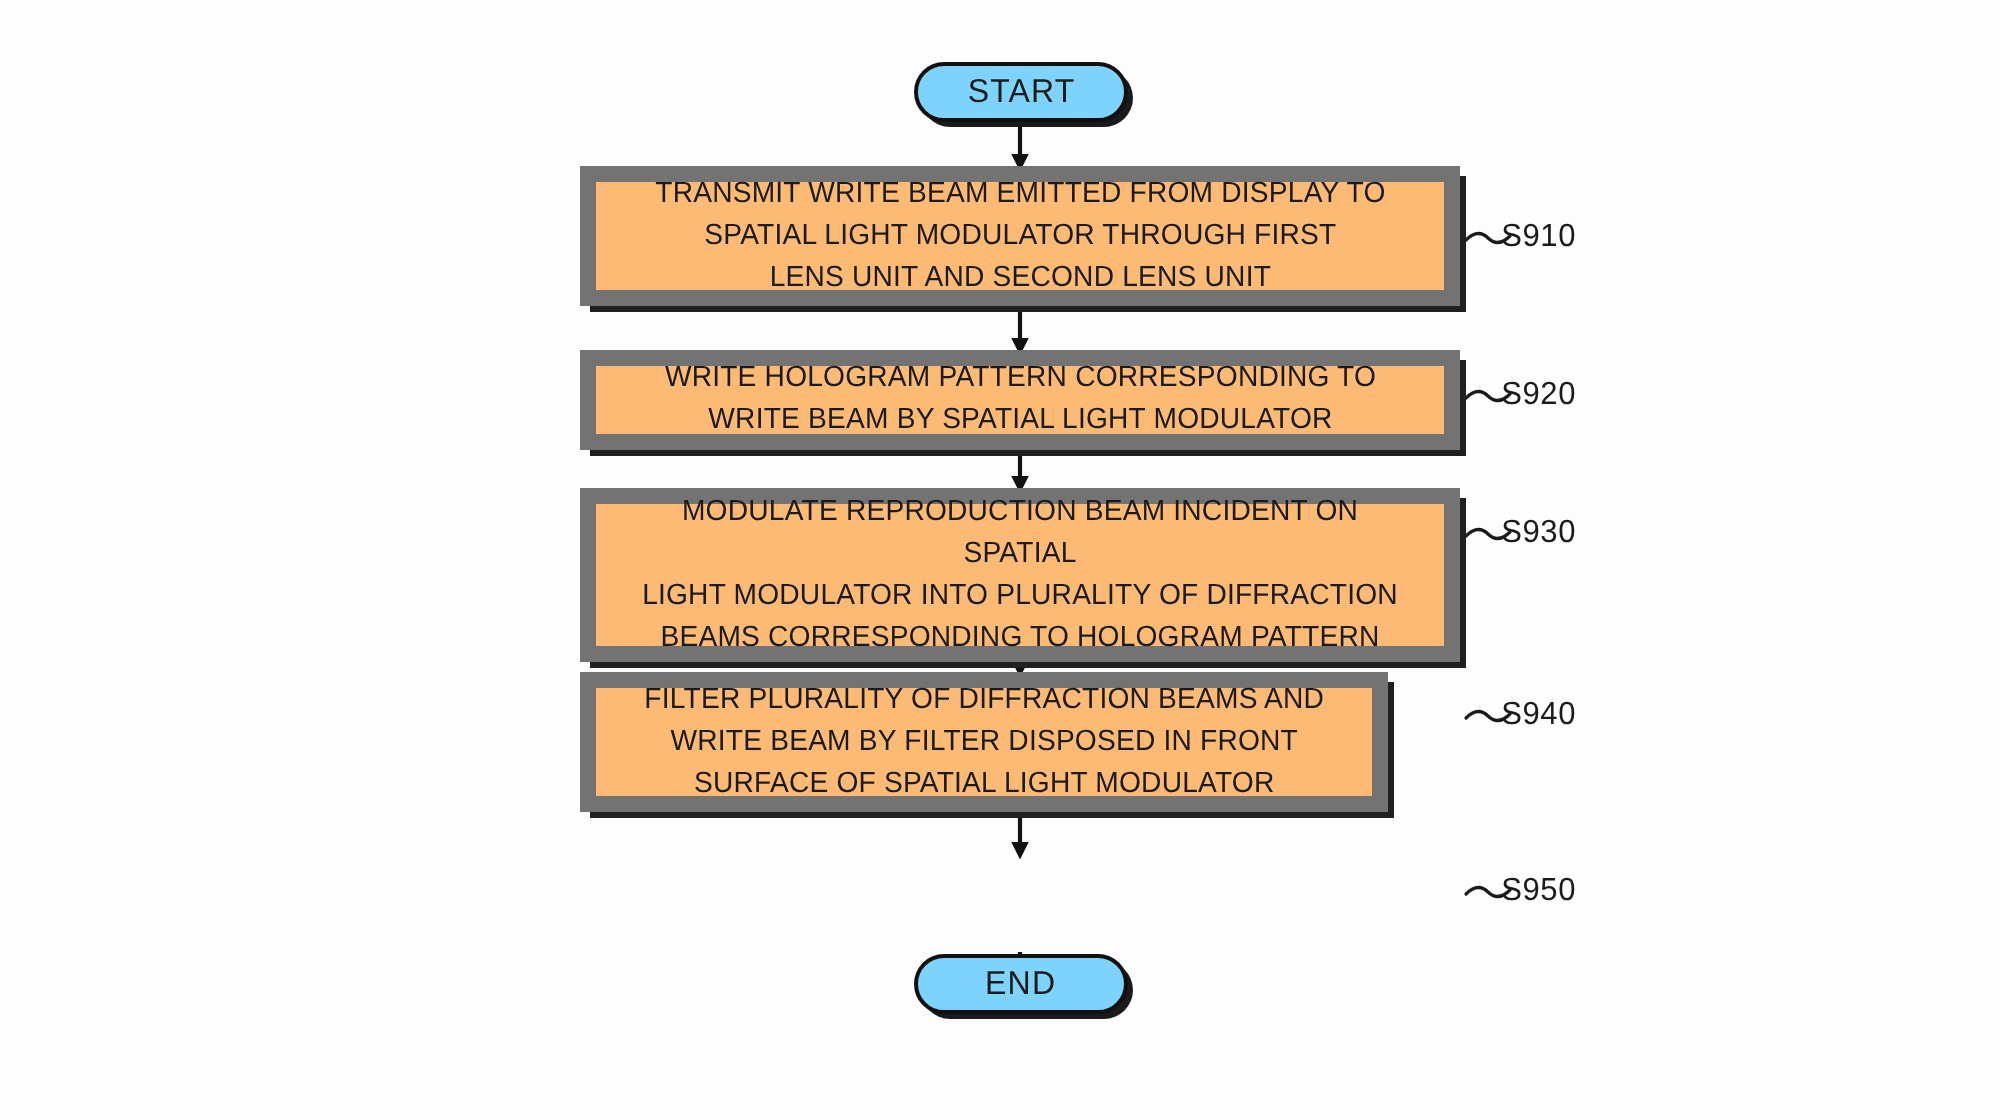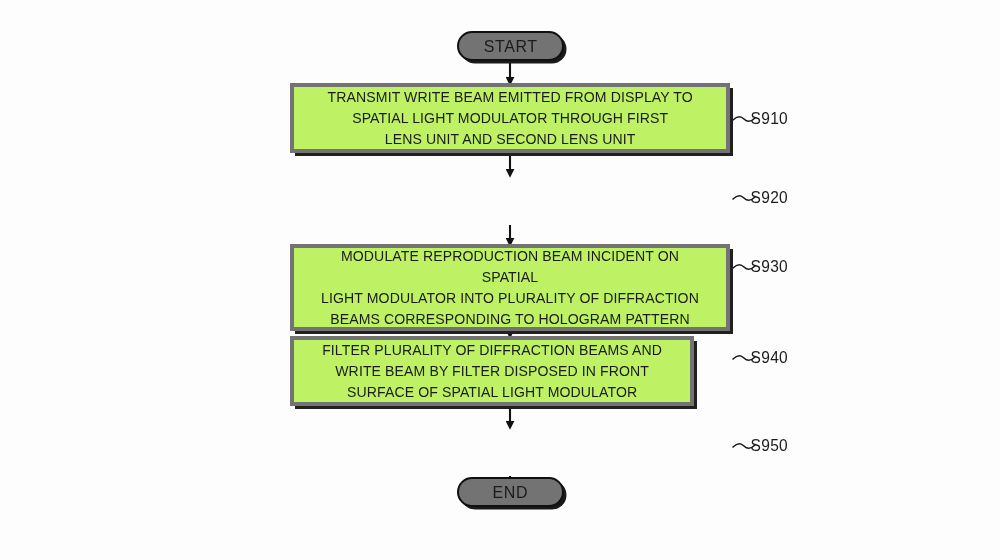--- a/index.html
+++ b/index.html
@@ -23,40 +23,40 @@
     left: 0;
     top: 0;
   }
 
   
   .terminator {
     position: absolute;
     box-sizing: border-box;
     border: 2px solid #101010;
     border-radius: 999px;
-    background: #737373;
+    background: #7dd3fc;
     display: flex;
     align-items: center;
     justify-content: center;
     box-shadow: 3px 3px 0 -0.5px #1a1a1a;
   }
   .terminator .term-label {
     font-size: 16.5px;
     letter-spacing: 0.6px;
     color: #1b1b1b;
     white-space: nowrap;
     transform: scaleX(0.97);
   }
 
   
   .process-box {
     position: absolute;
     box-sizing: border-box;
-    border: 4px solid #737373;
-    background: #bef264;
+    border: 8px solid #737373;
+    background: #fdba74;
     display: flex;
     align-items: center;
     justify-content: center;
     box-shadow: 4px 4px 0 -1px #202020;
   }
   .process-text {
     text-align: center;
     font-size: 14.6px;
     line-height: 21px;
     color: #1b1b1b;
@@ -110,20 +110,24 @@
     <span class="term-label">START</span>
   </div>
 
   <div class="process-box" style="left:290px; top:83px; width:440px; height:70px;">
     <div class="process-text">TRANSMIT WRITE BEAM EMITTED FROM DISPLAY TO
 SPATIAL LIGHT MODULATOR THROUGH FIRST
 LENS UNIT AND SECOND LENS UNIT</div>
   </div>
   <div class="step-ref" style="left:750px; top:110px;">S910</div>
 
+  <div class="process-box" style="left:290px; top:175px; width:440px; height:50px;">
+    <div class="process-text">WRITE HOLOGRAM PATTERN CORRESPONDING TO
+WRITE BEAM BY SPATIAL LIGHT MODULATOR</div>
+  </div>
   <div class="step-ref" style="left:750px; top:189px;">S920</div>
 
   <div class="process-box" style="left:290px; top:244px; width:440px; height:87px;">
     <div class="process-text">MODULATE REPRODUCTION BEAM INCIDENT ON SPATIAL
 LIGHT MODULATOR INTO PLURALITY OF DIFFRACTION
 BEAMS CORRESPONDING TO HOLOGRAM PATTERN</div>
   </div>
   <div class="step-ref" style="left:750px; top:258px;">S930</div>
 
   <div class="process-box" style="left:290px; top:336px; width:404px; height:70px;">

